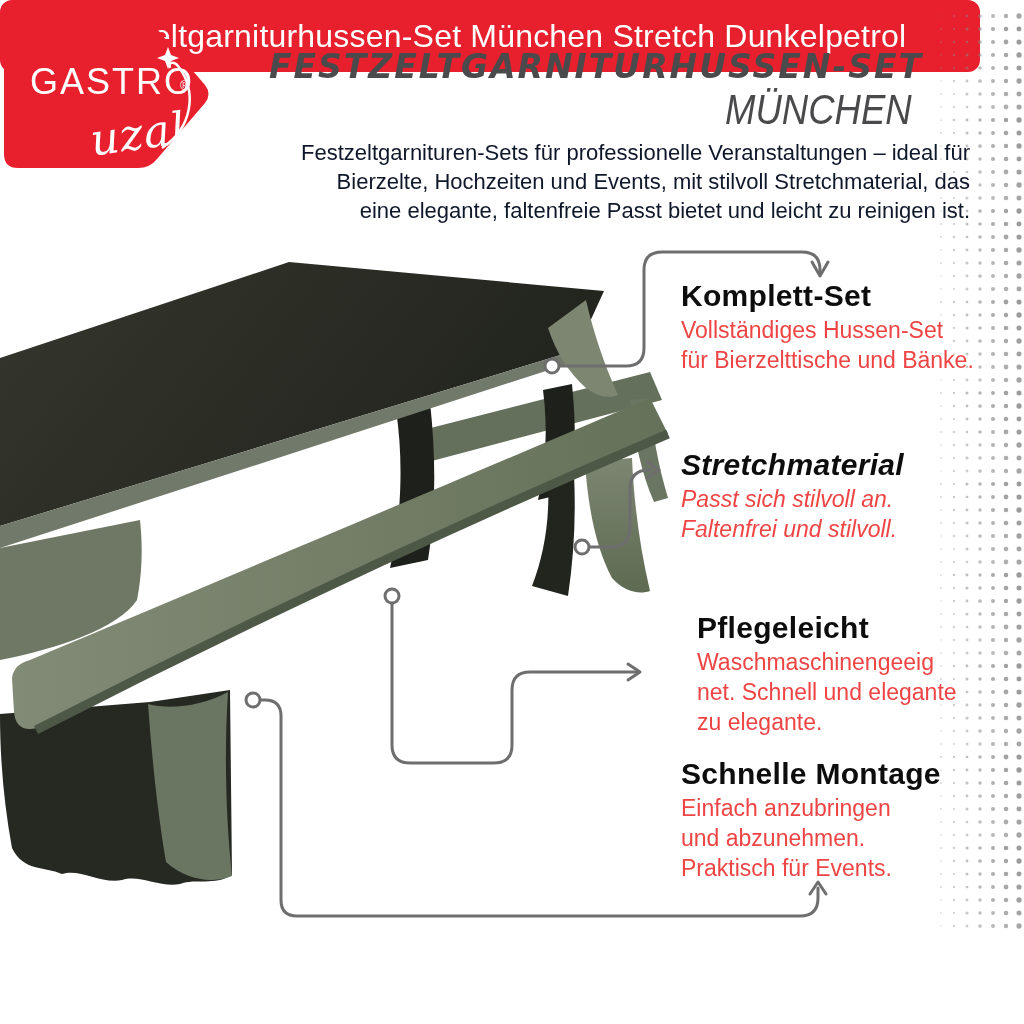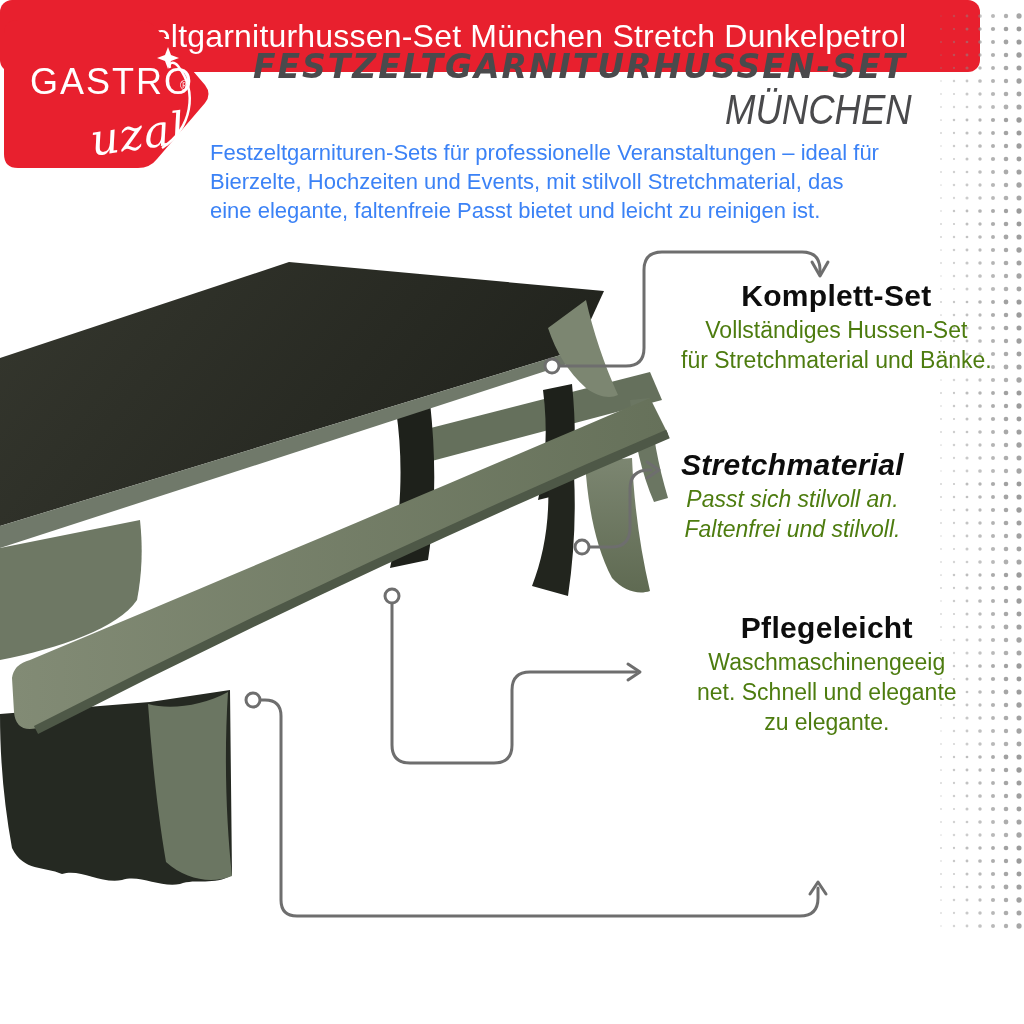--- a/index.html
+++ b/index.html
@@ -14,33 +14,33 @@
   
   #product{position:absolute;left:0;top:0;z-index:2;}
 
   
   #logo{left:2px;top:18px;z-index:4;}
   #logo .wordmark{font-family:"Liberation Sans",sans-serif;font-size:36px;letter-spacing:2px;fill:#ffffff;font-weight:400;}
   #logo .reg{font-size:12px;fill:#ffffff;}
   #logo .script{font-family:"DejaVu Serif",serif;font-style:italic;font-size:44px;fill:#ffffff;letter-spacing:1px;}
 
   
-  #page-title{right:117px;top:47px;z-index:3;font-family:"DejaVu Sans",sans-serif;
+  #page-title{right:101px;top:47px;z-index:3;font-family:"DejaVu Sans",sans-serif;
       font-style:italic;font-weight:700;font-size:33px;line-height:40px;letter-spacing:2px;
       color:#4a4a4c;white-space:nowrap;}
   #page-subtitle{right:112px;top:85px;z-index:3;font-style:italic;font-weight:400;font-size:43px;line-height:48px;
       color:#4a4a4c;white-space:nowrap;transform:scaleX(.85);transform-origin:100% 50%;}
-  #intro{left:210px;top:138px;width:760px;z-index:3;text-align:left;color:#3b82f6;
+  #intro{left:210px;top:138px;width:760px;z-index:3;text-align:right;color:#0f172a;
       font-size:22px;line-height:29px;}
   #intro span{display:block;white-space:nowrap;}
 
   
-  .feature{position:absolute;left:681px;z-index:3;text-align:center;}
+  .feature{position:absolute;left:681px;z-index:3;}
   .feature h2{margin:0;font-size:30px;line-height:34px;font-weight:700;color:#0d0d0d;letter-spacing:.3px;white-space:nowrap;}
-  .feature p{margin:2px 0 0 0;font-size:23px;line-height:30px;color:#4d7c0f;}
+  .feature p{margin:2px 0 0 0;font-size:23px;line-height:30px;color:#ef4444;}
   .feature p span{display:block;white-space:nowrap;}
   #feature-1{top:279px;} #feature-2{top:448px;font-style:italic;} #feature-3{top:611px;margin-left:16px;} #feature-4{top:757px;}
 
   
   #banner{left:22px;top:936px;width:980px;height:72px;z-index:4;background:#e8202e;border-radius:12px;
       display:flex;align-items:center;justify-content:center;}
   #banner span{color:#ffffff;font-size:32px;letter-spacing:.2px;white-space:nowrap;}
 </style>
 </head>
 <body>
@@ -622,35 +622,43 @@
   <div id="intro" class="abs">
     <span>Festzeltgarnituren-Sets für professionelle Veranstaltungen – ideal für</span>
     <span>Bierzelte, Hochzeiten und Events, mit stilvoll Stretchmaterial, das</span>
     <span>eine elegante, faltenfreie Passt bietet und leicht zu reinigen ist.</span>
   </div>
 
   <section id="feature-1" class="feature">
     <h2>Komplett-Set</h2>
     <p>
       <span>Vollständiges Hussen-Set</span>
-      <span>für Stretchmaterial und Bänke.</span>
+      <span>für Bierzelttische und Bänke.</span>
     </p>
   </section>
   <section id="feature-2" class="feature">
     <h2>Stretchmaterial</h2>
     <p>
       <span>Passt sich stilvoll an.</span>
       <span>Faltenfrei und stilvoll.</span>
     </p>
   </section>
   <section id="feature-3" class="feature">
     <h2>Pflegeleicht</h2>
     <p>
       <span>Waschmaschinengeeig</span>
       <span>net. Schnell und elegante</span>
       <span>zu elegante.</span>
     </p>
   </section>
+  <section id="feature-4" class="feature">
+    <h2>Schnelle Montage</h2>
+    <p>
+      <span>Einfach anzubringen</span>
+      <span>und abzunehmen.</span>
+      <span>Praktisch für Events.</span>
+    </p>
+  </section>
 
   <footer id="banner">
     <span>Festzeltgarniturhussen-Set München Stretch Dunkelpetrol</span>
   </footer>
 </div>
 
 </body></html>

